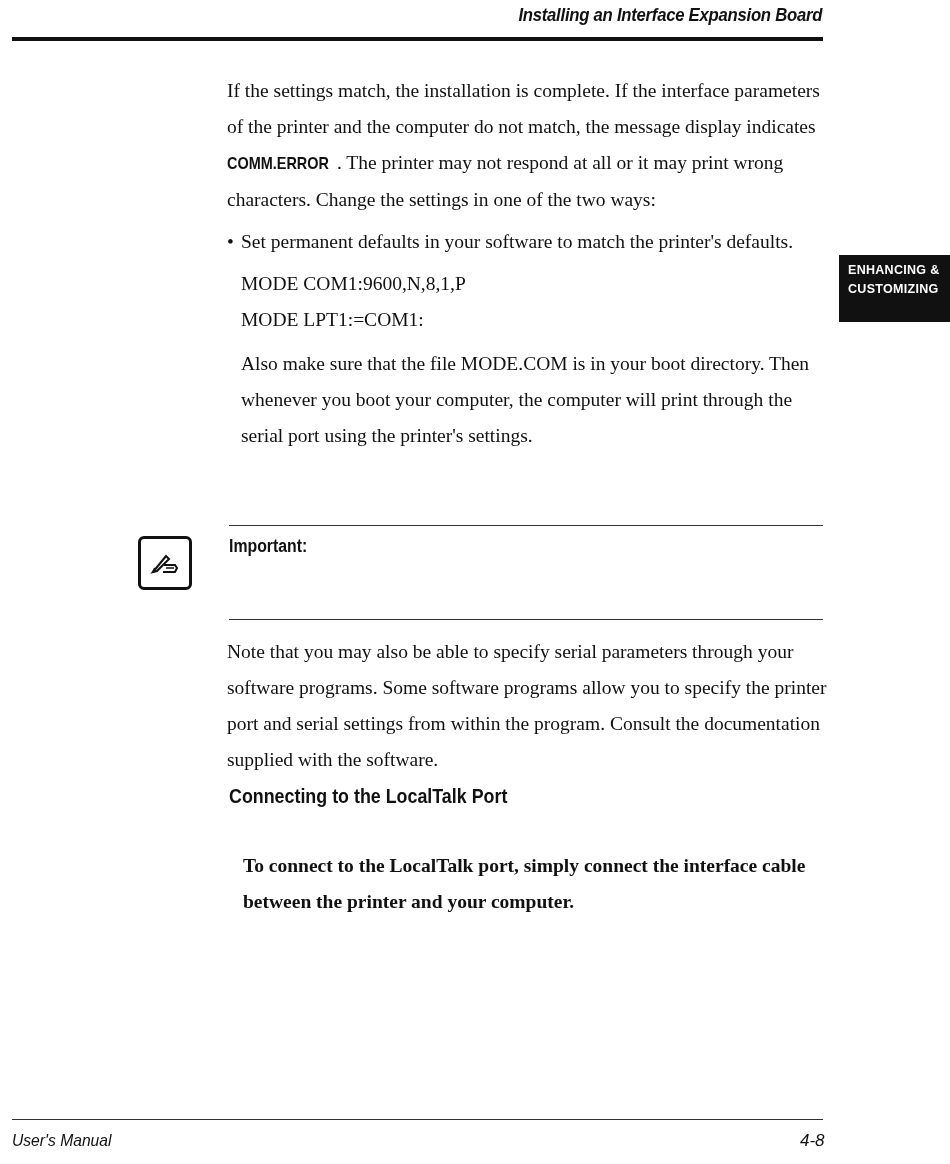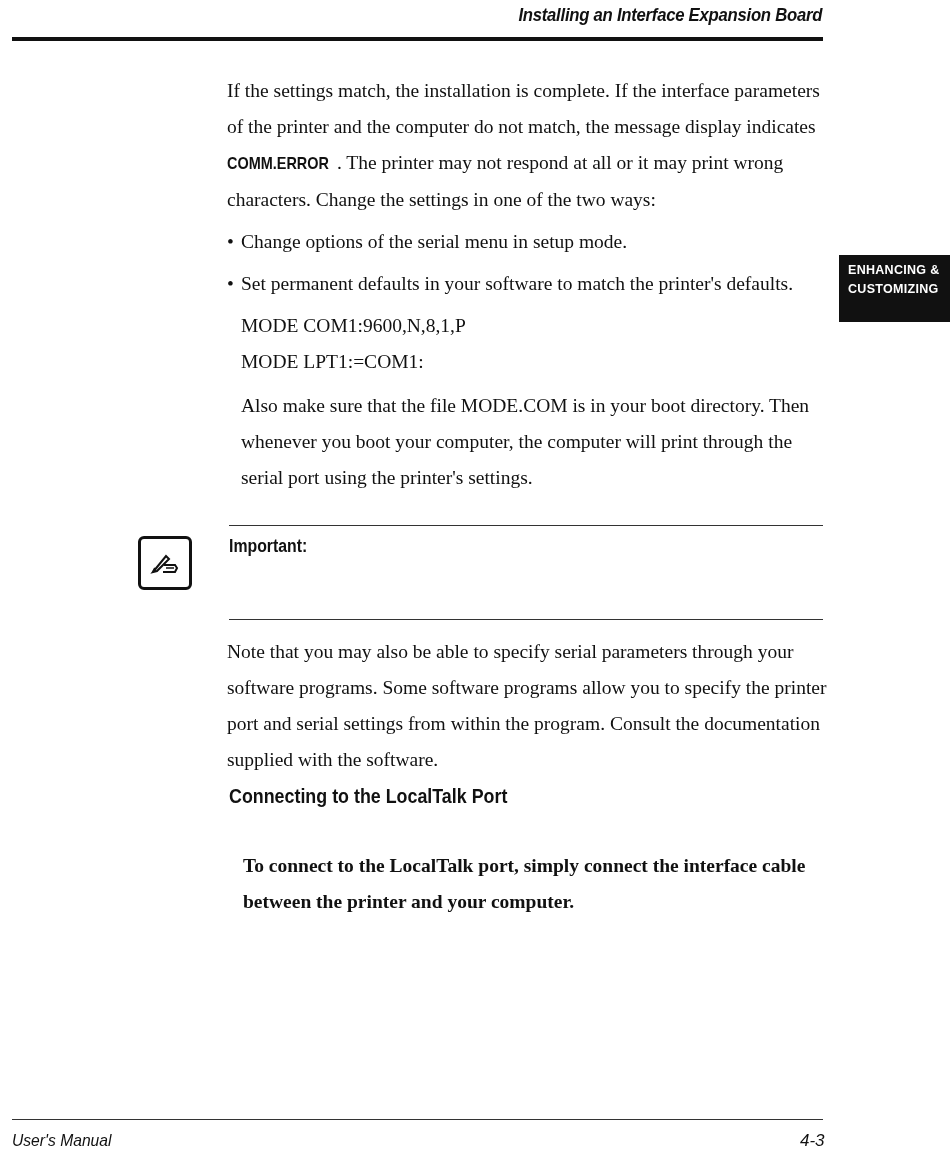--- a/index.html
+++ b/index.html
@@ -57,21 +57,20 @@
 <div class="header-rule"></div>
 
 <div class="side-tab">
   <div>ENHANCING &amp;</div>
   <div>CUSTOMIZING</div>
 </div>
 
 <div class="content p1">
   <p><span>If the settings match, the installation is complete. If the interface parameters of the printer and the computer do not match, the message display indicates </span><span class="mono-inline">COMM.ERROR</span><span>. The printer may not respond at all or it may print wrong characters. Change the settings in one of the two ways:</span></p>
   <ul class="bullets">
-    <li>Change options of the serial menu in setup mode.</li>
     <li>Set permanent defaults in your software to match the printer's defaults.</li>
   </ul>
   <div class="indent">
     <p style="margin-bottom:8px;">
       <span>MODE COM1:9600,N,8,1,P</span><br>
       <span>MODE LPT1:=COM1:</span>
     </p>
     <p>Also make sure that the file MODE.COM is in your boot directory. Then whenever you boot your computer, the computer will print through the serial port using the printer's settings.</p>
   </div>
 </div>
@@ -94,13 +93,13 @@
   <p>Note that you may also be able to specify serial parameters through your software programs.  Some software programs allow you to specify the printer port and serial settings from within the program. Consult the documentation supplied with the software.</p>
 </div>
 
 <div class="section-heading">Connecting to the LocalTalk Port</div>
 <div class="content p3">
   <p>To connect to the LocalTalk port, simply connect the interface cable between the printer and your computer.</p>
 </div>
 
 <div class="footer-rule"></div>
 <div class="footer-left">User's Manual</div>
-<div class="footer-right">4-3</div>
+<div class="footer-right">4-8</div>
 
 </body></html>

